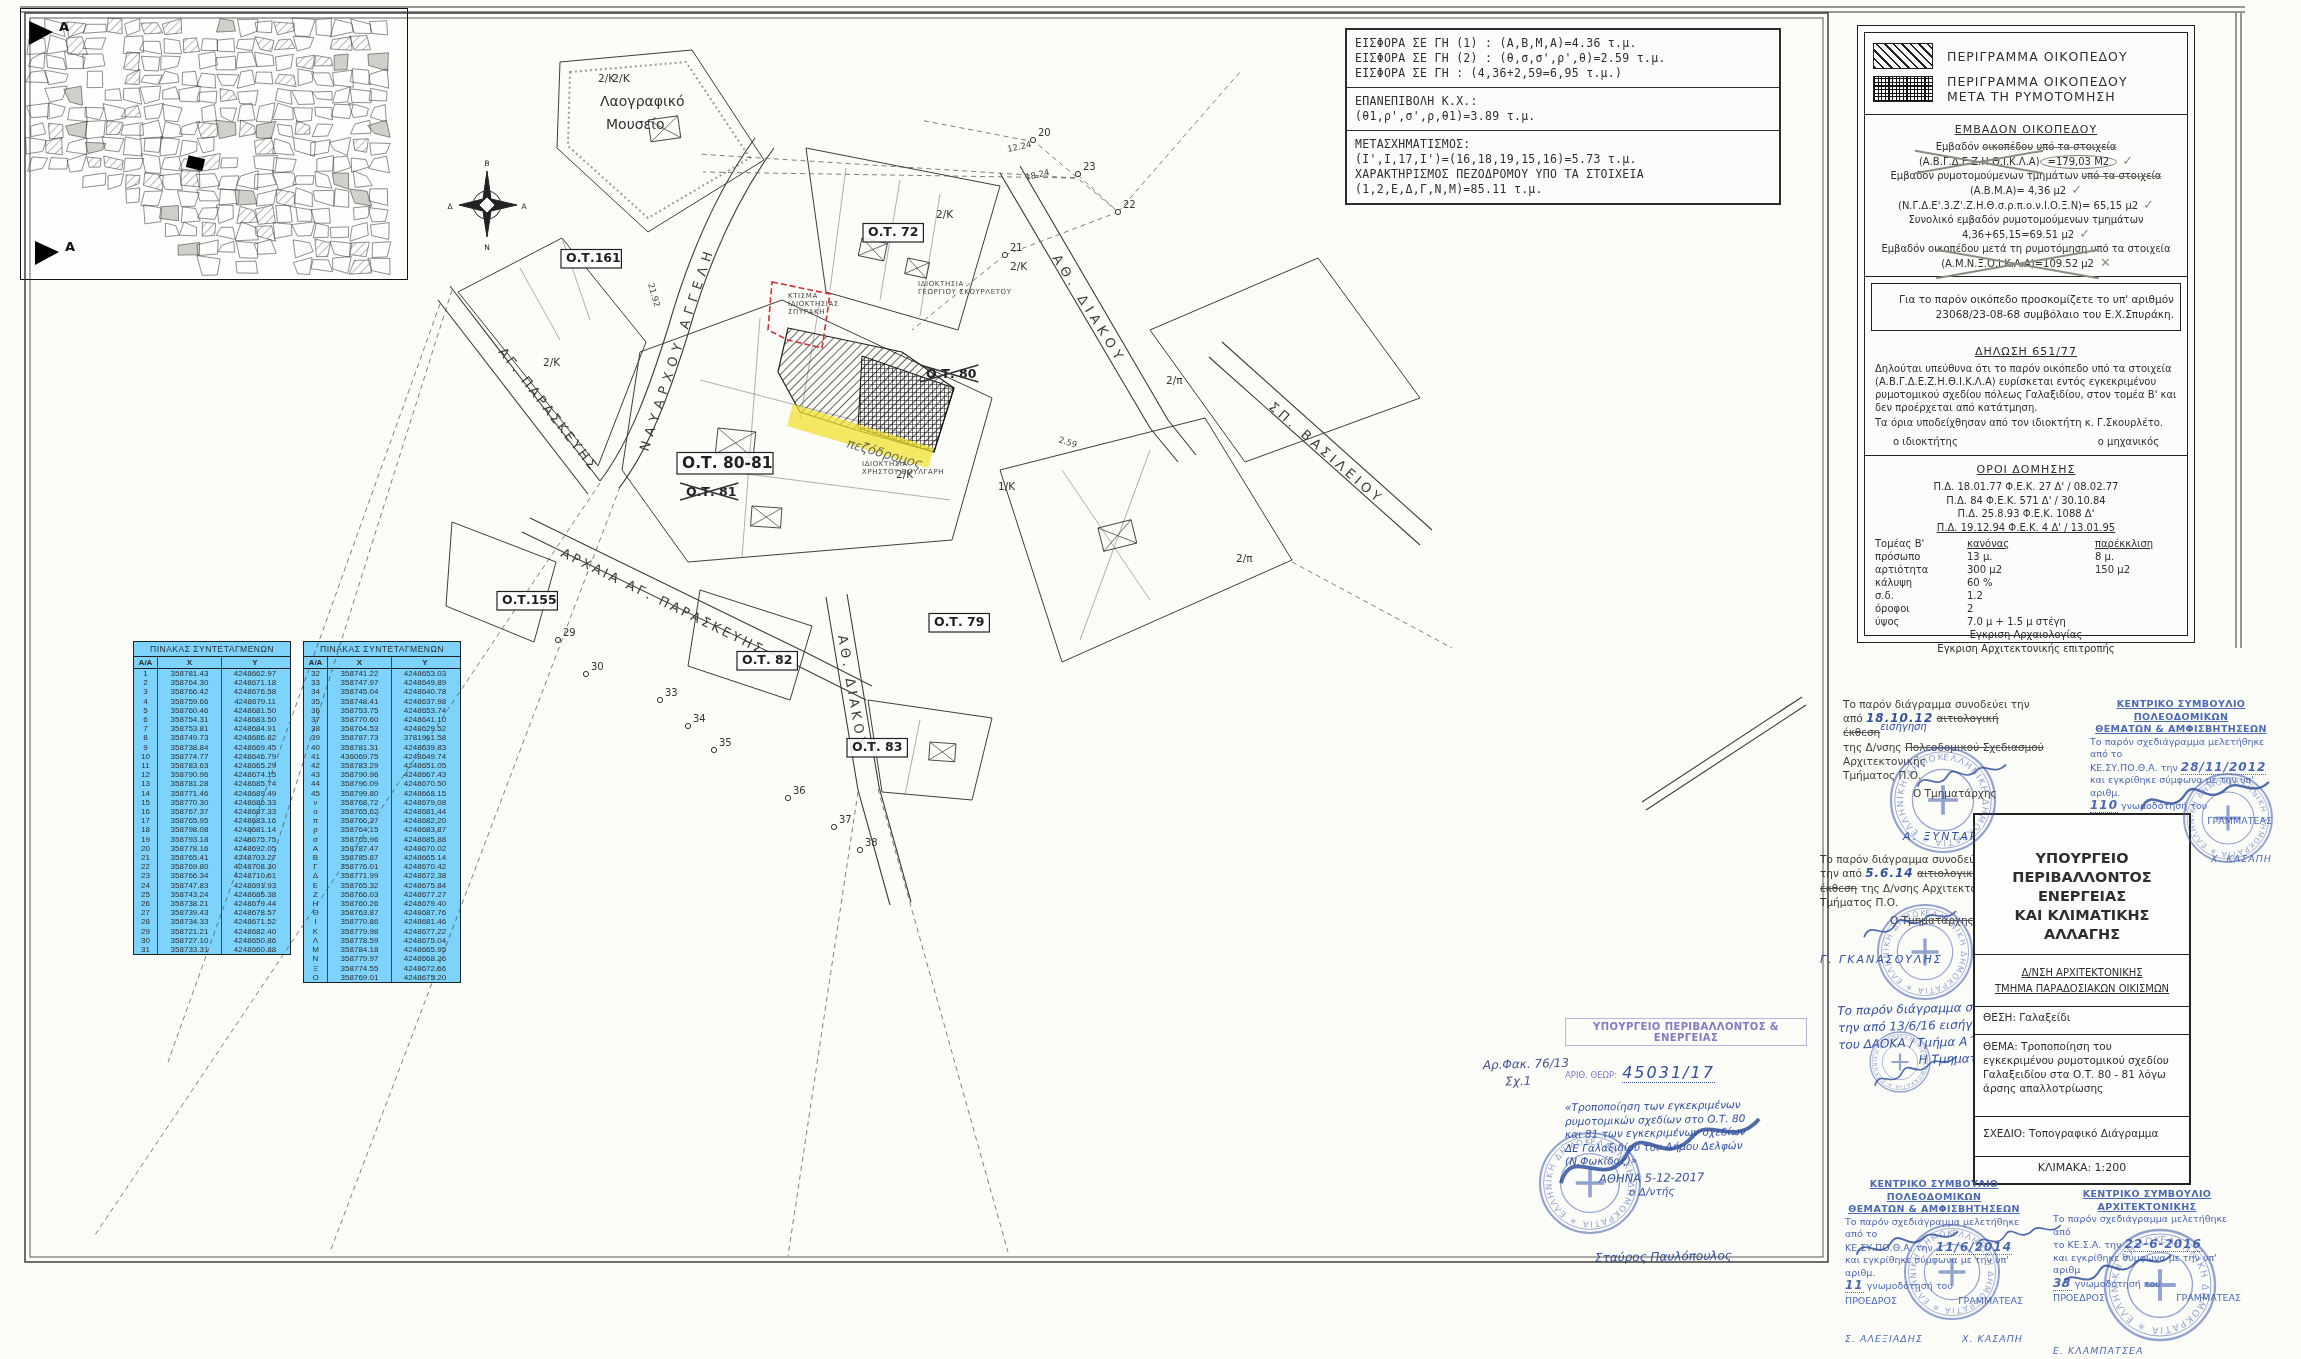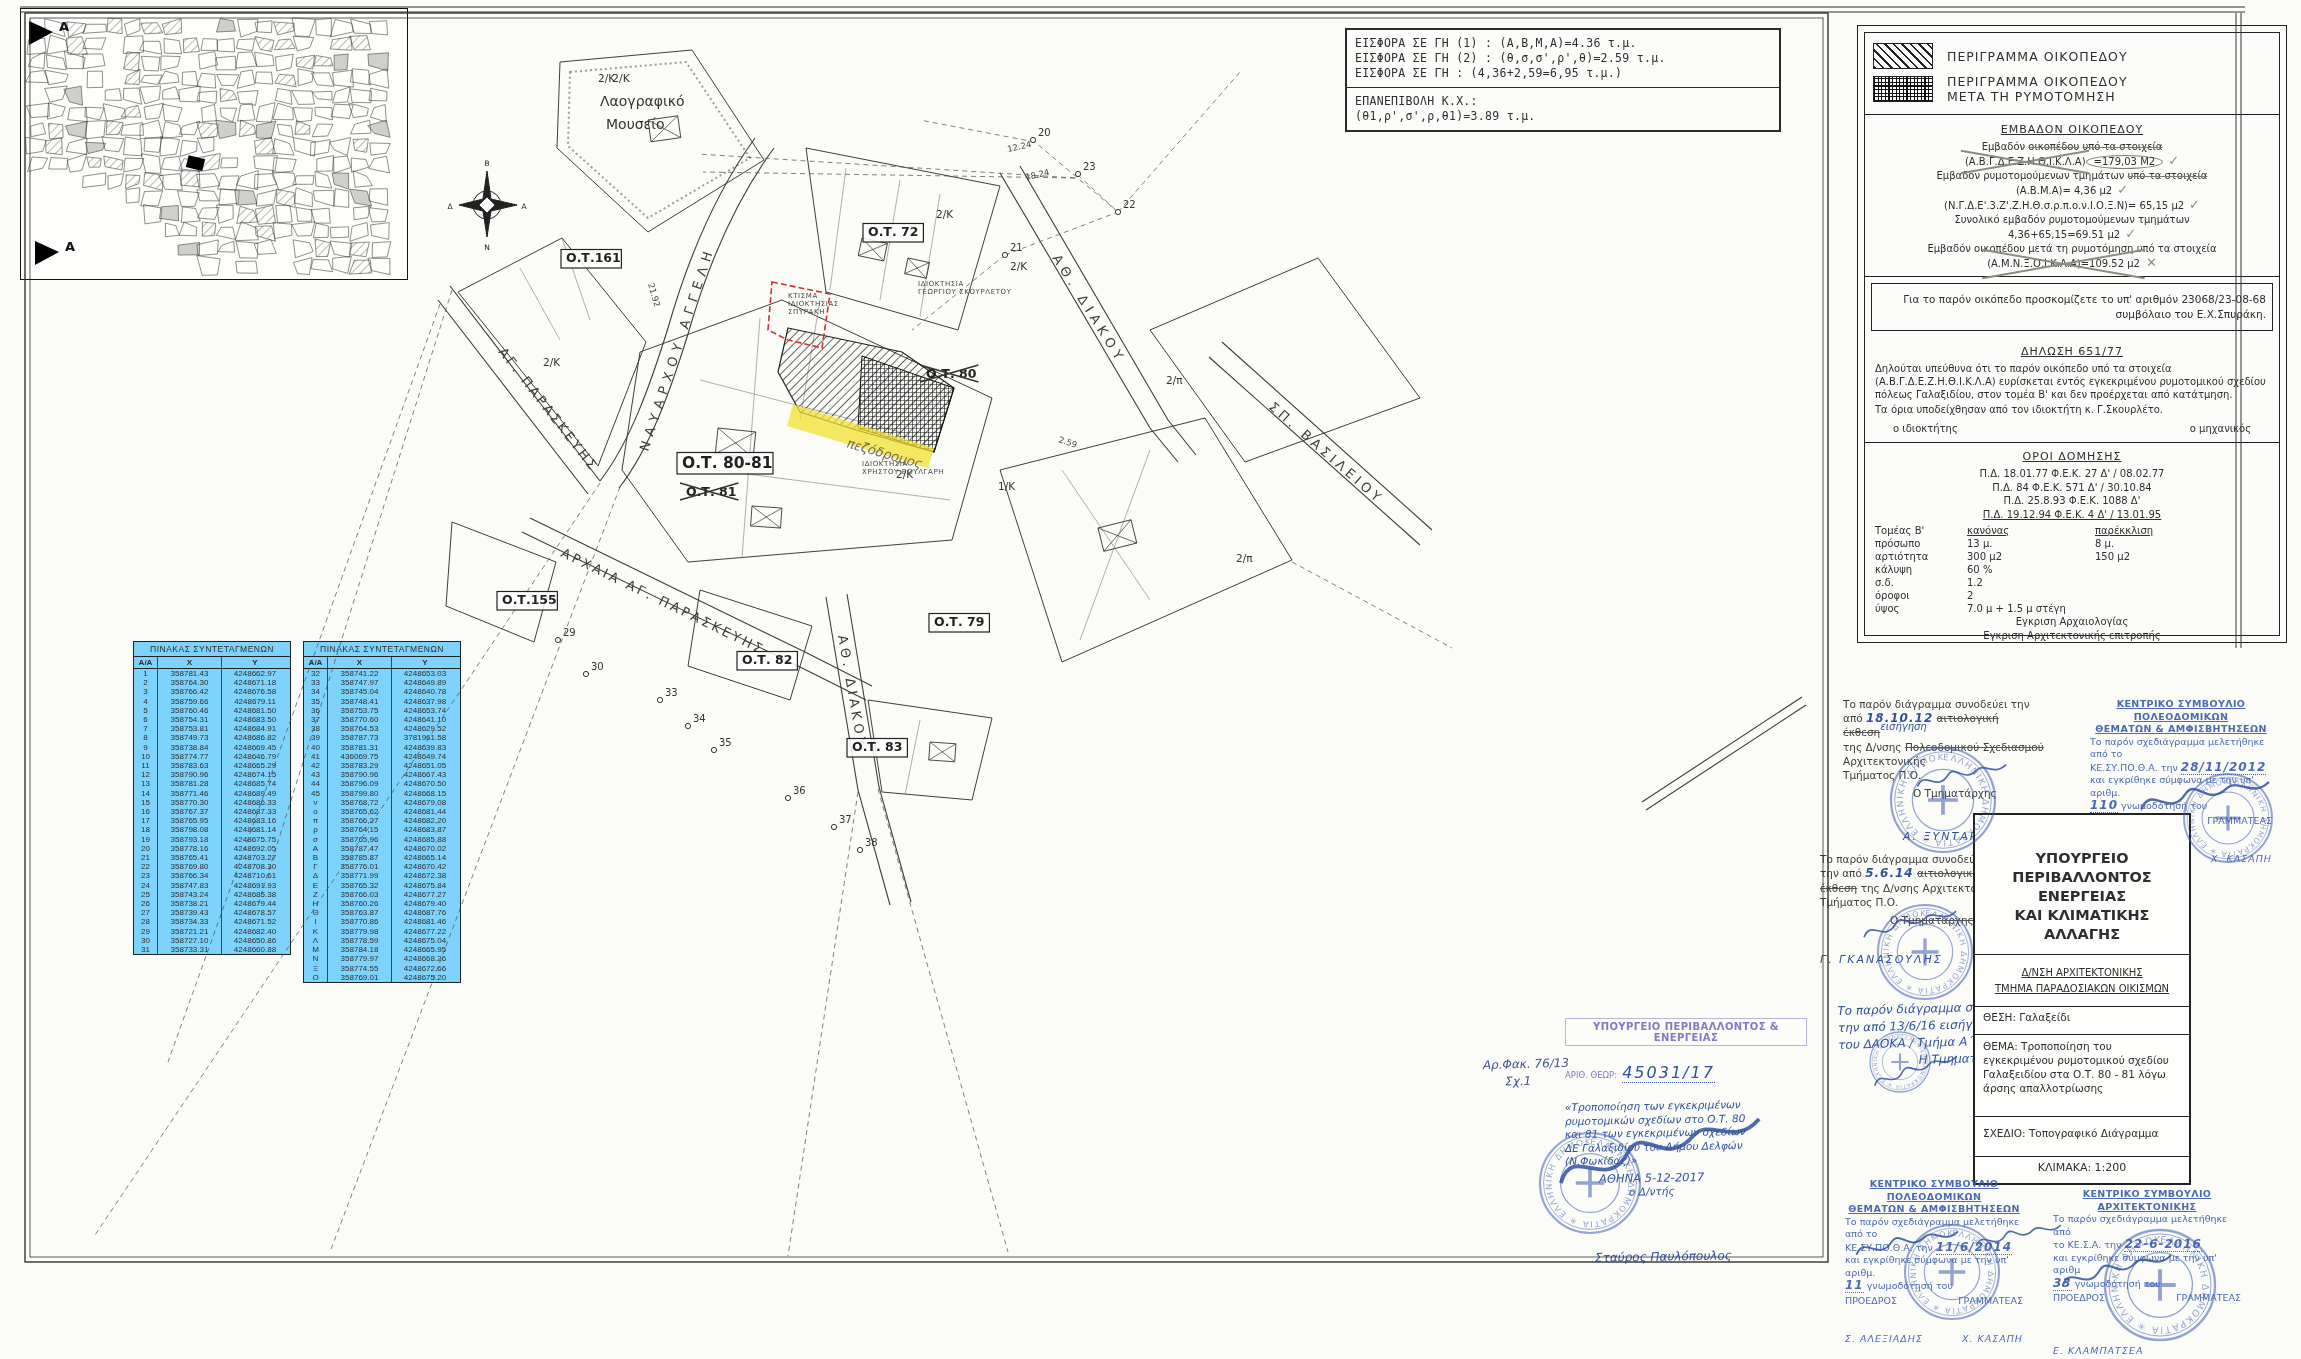--- a/index.html
+++ b/index.html
@@ -6,21 +6,21 @@
   body{width:2301px;height:1359px;position:relative;background:#fbfbf8;
        font-family:"DejaVu Sans",sans-serif;color:#2e2e2e;overflow:hidden;}
   .abs{position:absolute;}
   svg{position:absolute;left:0;top:0;pointer-events:none;}
   
   #contribution{left:1345px;top:28px;width:432px;border:2px solid #2b2b2b;background:#fcfcfa;
     font-family:"DejaVu Sans Mono",monospace;font-size:11.5px;line-height:15px;letter-spacing:.3px;}
   #contribution .sec{padding:6px 8px;border-bottom:1.4px solid #2b2b2b;}
   #contribution .sec:last-child{border-bottom:none;}
   
-  #legend{left:1857px;top:25px;width:430px;height:618px;border:1.8px solid #222;background:#fcfcfa;padding:6px;box-sizing:border-box;}
+  #legend{left:1857px;top:25px;width:338px;height:618px;border:1.8px solid #222;background:#fcfcfa;padding:6px;box-sizing:border-box;}
   #legend .inner{border:1.2px solid #222;height:100%;box-sizing:border-box;font-size:10px;}
   .lg-sec{border-bottom:1.4px solid #222;padding:5px 8px;}
   .lg-row{display:flex;align-items:center;gap:14px;margin:5px 0;}
   .swatch{width:58px;height:24px;border:1.4px solid #222;flex:0 0 auto;}
   .sw-hatch{background:repeating-linear-gradient(45deg,#222 0 1.5px,transparent 1.5px 6px);}
   .sw-cross{background:repeating-linear-gradient(0deg,#111 0 1.2px,transparent 1.2px 3.6px),repeating-linear-gradient(90deg,#111 0 1.2px,transparent 1.2px 3.6px);}
   .lg-leglabel{font-size:12.5px;letter-spacing:1px;line-height:15px;}
   .lg-title{text-align:center;text-decoration:underline;letter-spacing:1px;font-size:11px;margin:3px 0 4px;}
   .lg-line{text-align:center;line-height:14px;}
   .check{color:#8b8b84;font-size:13px;padding-left:5px;}
@@ -324,20 +324,26 @@
 <div id="contribution" class="abs">
   <div class="sec">
       <div class="">ΕΙΣΦΟΡΑ ΣΕ ΓΗ (1) : (Α,Β,Μ,Α)=4.36 τ.μ.</div>
       <div class="">ΕΙΣΦΟΡΑ ΣΕ ΓΗ (2) : (θ,σ,σ',ρ',θ)=2.59 τ.μ.</div>
       <div class="">ΕΙΣΦΟΡΑ ΣΕ ΓΗ : (4,36+2,59=6,95 τ.μ.)</div>
     </div>
   <div class="sec">
       <div class="">ΕΠΑΝΕΠΙΒΟΛΗ Κ.Χ.:</div>
       <div class="">(θ1,ρ',σ',ρ,θ1)=3.89 τ.μ.</div>
     </div>
+  <div class="sec">
+      <div class="">ΜΕΤΑΣΧΗΜΑΤΙΣΜΟΣ:</div>
+      <div class="">(Ι',Ι,17,Ι')=(16,18,19,15,16)=5.73 τ.μ.</div>
+      <div class="">ΧΑΡΑΚΤΗΡΙΣΜΟΣ ΠΕΖΟΔΡΟΜΟΥ ΥΠΟ ΤΑ ΣΤΟΙΧΕΙΑ</div>
+      <div class="">(1,2,Ε,Δ,Γ,Ν,Μ)=85.11 τ.μ.</div>
+    </div>
 </div>
 
 <div id="legend" class="abs">
  <div class="inner">
   <div class="lg-sec">
     <div class="lg-row">
       <span class="swatch sw-hatch"></span>
       <span class="lg-leglabel">ΠΕΡΙΓΡΑΜΜΑ ΟΙΚΟΠΕΔΟΥ</span>
     </div>
     <div class="lg-row">

